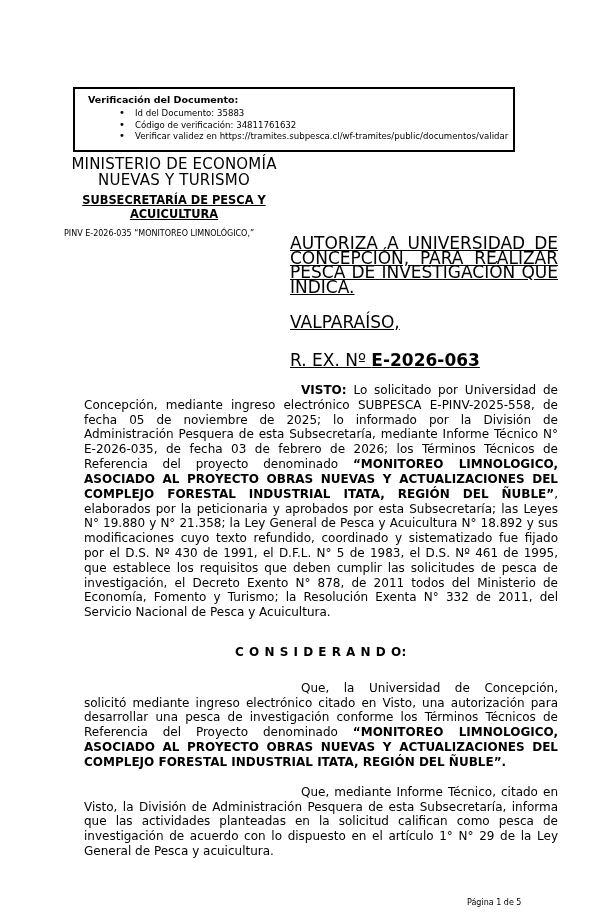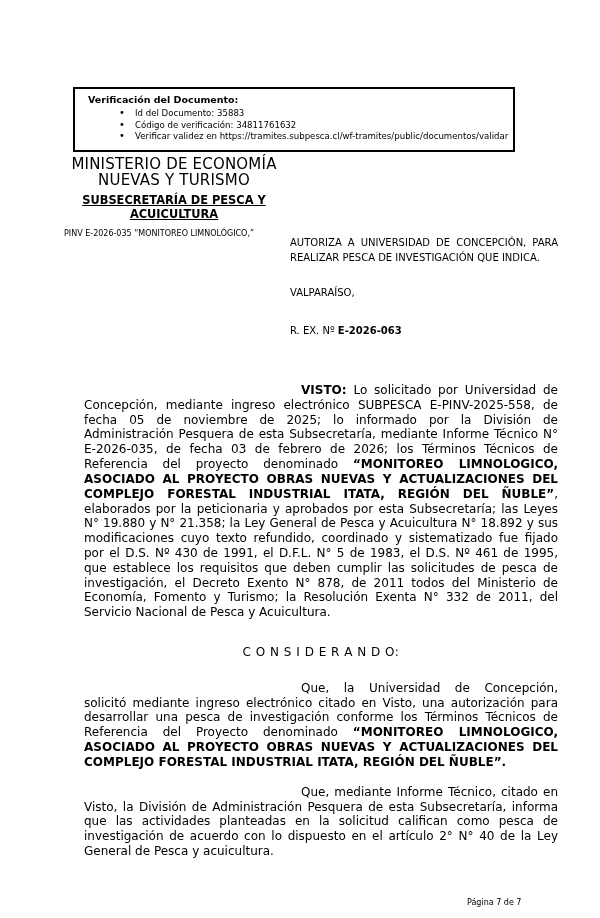--- a/index.html
+++ b/index.html
@@ -48,42 +48,43 @@
     font-weight: bold;
     line-height: 13.5px;
     text-decoration: underline;
   }
   .pinv { margin-top: 8px; text-align: left; font-size: 8px; line-height: 10px; padding-left: 24px; }
   
   .right-col {
     position: absolute;
     left: 290px; top: 212px;
     width: 268px;
-    font-size: 10px;
+    font-size: 17px;
     line-height: 14.6px;
+    text-decoration: underline;
   }
   .subject { text-align: justify; }
   .city { margin-top: 21px; }
   .resline { margin-top: 23px; }
   .dateline { margin-top: 16px; }
   .bold, b { font-weight: bold; }
   
   .body {
     position: absolute;
     left: 84px; top: 359px;
     width: 474px;
     font-size: 12px;
     line-height: 14.82px;
   }
   .para { text-align: justify; text-indent: 217px; }
   .cons-head {
     margin-top: 25px;
     text-align: center;
     text-indent: 0;
-    font-weight: normal;
+    font-weight: bold;
     letter-spacing: 0.5px;
   }
   .cons-para-first { margin-top: 21px; }
   .cons-para { margin-top: 15px; }
   
   .page-footer {
     position: absolute;
     left: 467px; top: 874px;
     font-size: 8px;
     line-height: 10px;
@@ -113,18 +114,18 @@
   <div class="right-col">
     <div class="subject">AUTORIZA A UNIVERSIDAD DE CONCEPCIÓN, PARA REALIZAR PESCA DE INVESTIGACIÓN QUE INDICA.</div>
     <div class="city">VALPARAÍSO,</div>
     <div class="resline"><span>R. EX. Nº </span><b>E-2026-063</b></div>
   </div>
 
   <div class="body">
     <p class="para"><span style="font-weight: bold;">VISTO:</span><span> Lo solicitado por Universidad de Concepción, mediante ingreso electrónico SUBPESCA E-PINV-2025-558, de fecha 05 de noviembre de 2025; lo informado por la División de Administración Pesquera de esta Subsecretaría, mediante Informe Técnico N° E-2026-035, de fecha 03 de febrero de 2026; los Términos Técnicos de Referencia del proyecto denominado </span><span style="font-weight: bold;">“MONITOREO LIMNOLOGICO, ASOCIADO AL PROYECTO OBRAS NUEVAS Y ACTUALIZACIONES DEL COMPLEJO FORESTAL INDUSTRIAL ITATA, REGIÓN DEL ÑUBLE”</span><span>, elaborados por la peticionaria y aprobados por esta Subsecretaría; las Leyes N° 19.880 y N° 21.358; la Ley General de Pesca y Acuicultura N° 18.892 y sus modificaciones cuyo texto refundido, coordinado y sistematizado fue fijado por el D.S. Nº 430 de 1991, el D.F.L. N° 5 de 1983, el D.S. Nº 461 de 1995, que establece los requisitos que deben cumplir las solicitudes de pesca de investigación, el Decreto Exento N° 878, de 2011 todos del Ministerio de Economía, Fomento y Turismo; la Resolución Exenta N° 332 de 2011, del Servicio Nacional de Pesca y Acuicultura.</span></p>
     <p class="cons-head">C O N S I D E R A N D O:</p>
     <p class="para cons-para-first"><span>Que, la Universidad de Concepción, solicitó mediante ingreso electrónico citado en Visto, una autorización para desarrollar una pesca de investigación conforme los Términos Técnicos de Referencia del Proyecto denominado </span><span style="font-weight: bold;">“MONITOREO LIMNOLOGICO, ASOCIADO AL PROYECTO OBRAS NUEVAS Y ACTUALIZACIONES DEL COMPLEJO FORESTAL INDUSTRIAL ITATA, REGIÓN DEL ÑUBLE”.</span></p>
-    <p class="para cons-para"><span>Que, mediante Informe Técnico, citado en Visto, la División de Administración Pesquera de esta Subsecretaría, informa que las actividades planteadas en la solicitud califican como pesca de investigación de acuerdo con lo dispuesto en el artículo 2° N° 40 de la Ley General de Pesca y acuicultura.</span></p>
+    <p class="para cons-para"><span>Que, mediante Informe Técnico, citado en Visto, la División de Administración Pesquera de esta Subsecretaría, informa que las actividades planteadas en la solicitud califican como pesca de investigación de acuerdo con lo dispuesto en el artículo 1° N° 29 de la Ley General de Pesca y acuicultura.</span></p>
   </div>
 
-  <div class="page-footer">Página 7 de 7</div>
+  <div class="page-footer">Página 1 de 5</div>
 
 </div>
 
 </body></html>

